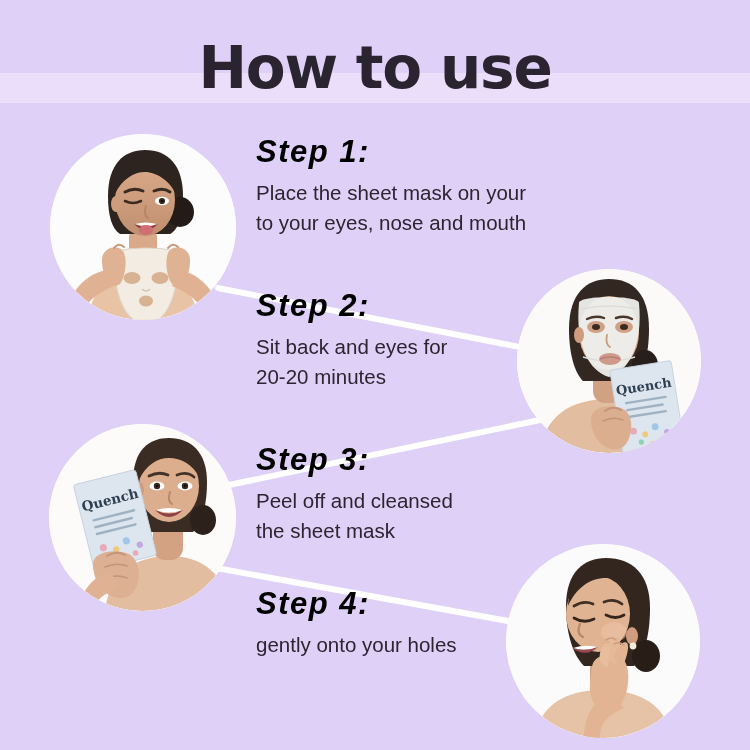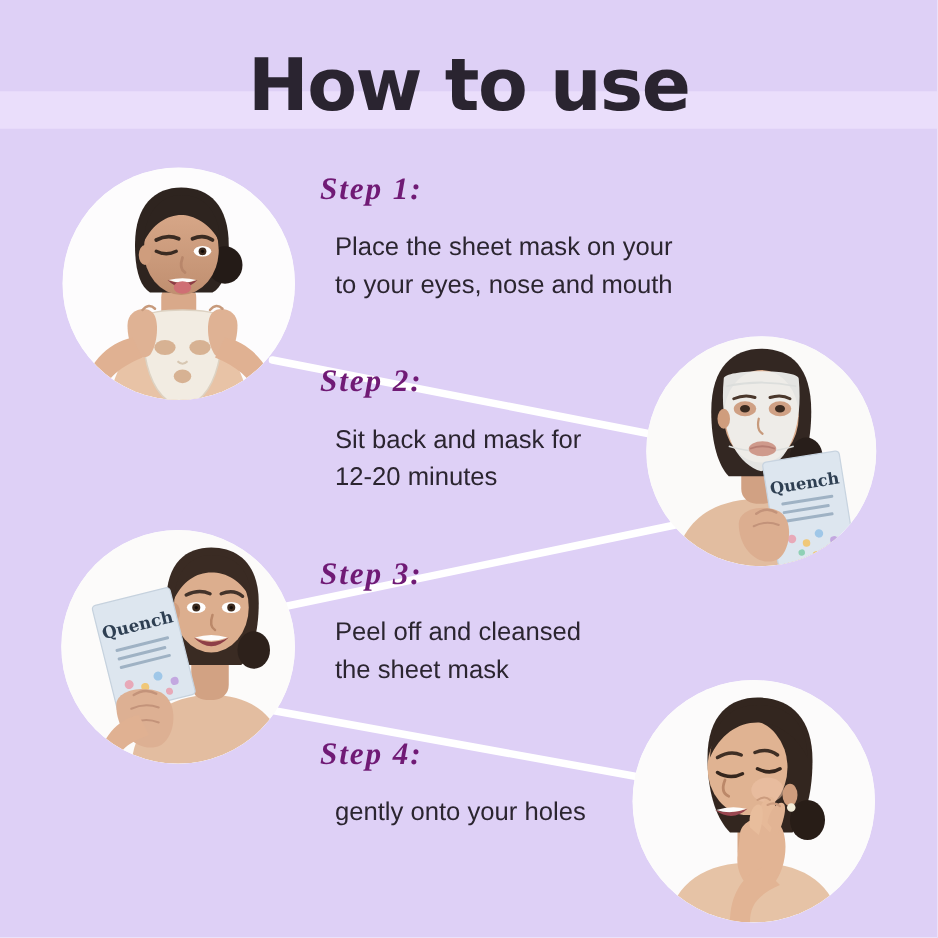--- a/index.html
+++ b/index.html
@@ -61,37 +61,37 @@
     overflow: hidden;
     background: #fdfcfd;
   }
   .photo svg { display: block; }
 
   
   .step {
     position: absolute;
   }
   .step-label {
-    font-family: Liberation Serif, serif;
+    font-family: Liberation Sans, sans-serif;
     font-style: italic;
     font-weight: 700;
-    font-size: 25px;
+    font-size: 31px;
     letter-spacing: 1.5px;
-    color: #701a75;
+    color: #000000;
     line-height: 38px;
     margin: 0 0 7px 0;
     white-space: nowrap;
   }
   .step-body {
     font-family: "Liberation Sans", sans-serif;
     font-size: 20.5px;
     font-weight: 400;
     color: #2b2530;
     line-height: 30px;
-    margin: 12px;
+    margin: 0;
     white-space: nowrap;
   }
   .step-body span { display: block; }
 </style>
 </head>
 <body>
 
 <div id="poster">
 
   <div class="title-band"></div>
@@ -361,22 +361,22 @@
     <p class="step-label">Step 1:</p>
     <p class="step-body">
       <span>Place the sheet mask on your</span>
       <span>to your eyes, nose and mouth</span>
     </p>
   </div>
 
   <div class="step" style="left:256px; top:287px;">
     <p class="step-label">Step 2:</p>
     <p class="step-body">
-      <span>Sit back and mask for</span>
-      <span>12-20 minutes</span>
+      <span>Sit back and eyes for</span>
+      <span>20-20 minutes</span>
     </p>
   </div>
 
   <div class="step" style="left:256px; top:441px;">
     <p class="step-label">Step 3:</p>
     <p class="step-body">
       <span>Peel off and cleansed</span>
       <span>the sheet mask</span>
     </p>
   </div>

